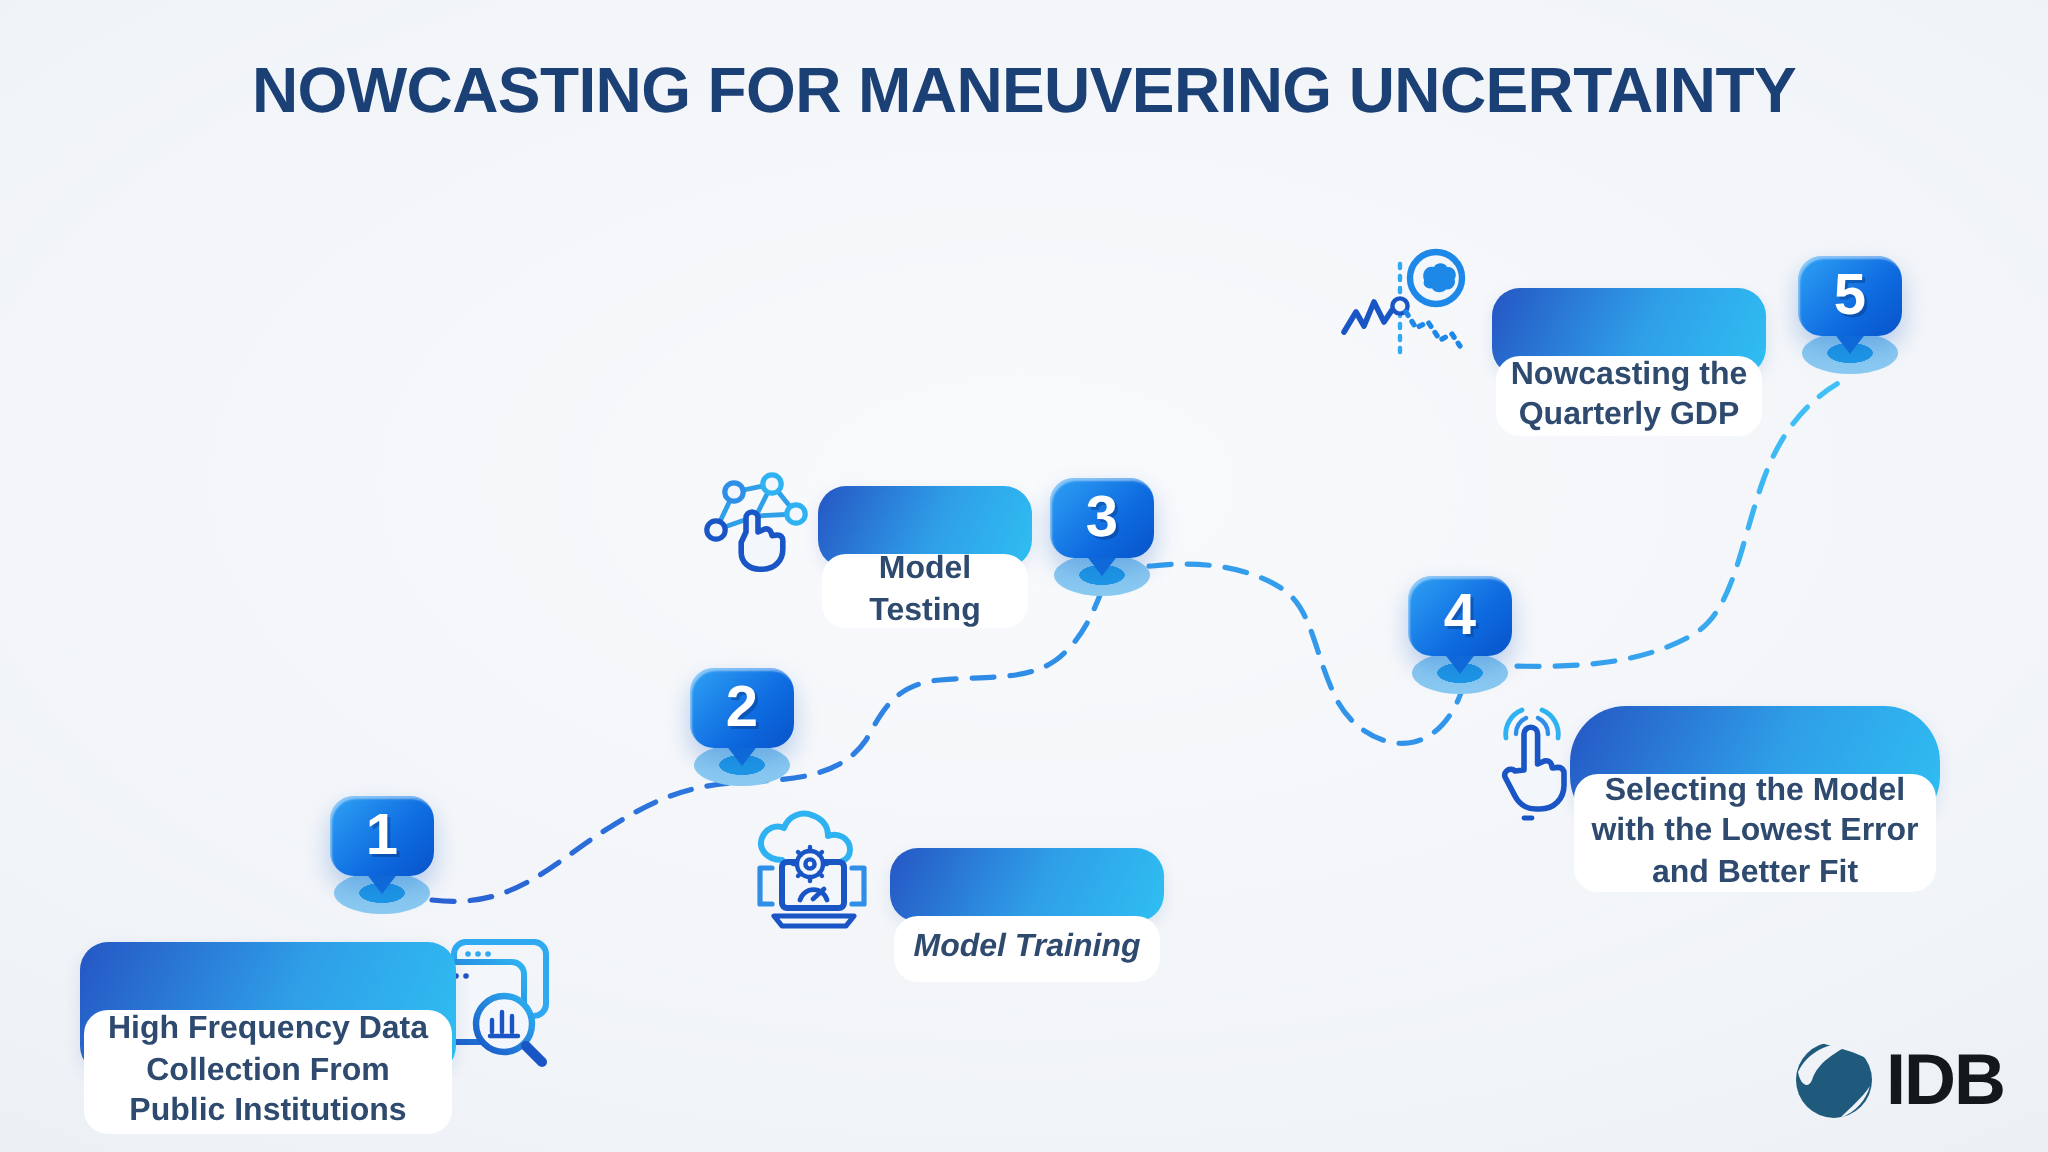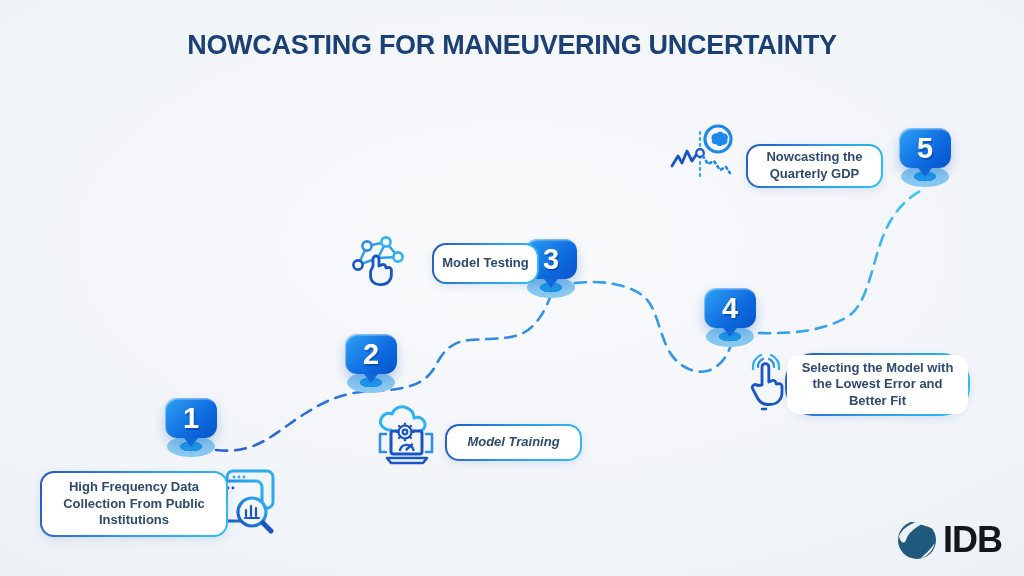--- a/index.html
+++ b/index.html
@@ -4,42 +4,42 @@
 <style>
   html,body{margin:0;padding:0;background:#d8dde4;}
   .canvas{
     position:relative;width:1024px;height:576px;overflow:hidden;
     font-family:"Liberation Sans", sans-serif;
     background:
       radial-gradient(130% 120% at 50% 42%, #f9fafc 0%, #f1f4f8 45%, #e7ebf1 80%, #e2e6ee 100%);
   }
   
   .title{position:absolute;top:30px;left:0;width:1024px;text-align:center;
-    color:#1b4075;font-weight:800;font-size:27px;line-height:31px;letter-spacing:-0.3px;}
+    color:#1b4075;font-weight:800;font-size:32px;line-height:31px;letter-spacing:-0.3px;}
   
   .path-svg{position:absolute;left:0;top:0;z-index:1;}
   
   .badge{position:absolute;width:64px;display:flex;flex-direction:column;align-items:center;z-index:3;}
   .badge-sq{width:52px;height:40px;border-radius:12px;position:relative;z-index:3;
     background:linear-gradient(135deg,#2fa2f5 0%,#0e6be0 60%,#0853c9 100%);
     display:flex;align-items:center;justify-content:center;
     box-shadow:inset 1px 1.5px 1px rgba(255,255,255,.45), 0 6px 12px rgba(23,94,196,.28);}
   .badge-num{color:#ffffff;font-size:29px;font-weight:800;line-height:1;
     text-shadow:1.5px 1.5px 0 rgba(7,55,130,.45);}
   .badge-tip{width:20px;height:13px;background:#0f6cdd;margin-top:-4px;position:relative;z-index:2;
     clip-path:polygon(0 0,100% 0,50% 100%);}
   .badge-shadow{width:48px;height:21px;border-radius:50%;margin-top:-11px;position:relative;z-index:1;
     background:radial-gradient(closest-side,#1e97e6 0 47%,#8ac9f1 48% 100%);}
   
   .lbl{position:absolute;z-index:4;border-radius:14px;padding:2px;
     background:linear-gradient(115deg,#2556c4 0%,#2f9fe8 55%,#2fbff2 100%);
     box-shadow:0 3px 8px rgba(40,90,180,.12);}
   .lbl-in{background:#ffffff;border-radius:12px;width:100%;height:100%;box-sizing:border-box;
     display:flex;align-items:center;justify-content:center;text-align:center;
-    font-weight:bold;color:#2e4a6e;font-size:13px;line-height:1.28;padding:4px 6px;}
+    font-weight:bold;color:#2e4a6e;font-size:16px;line-height:1.28;padding:4px 6px;margin-top:32px;}
   
   .icon{position:absolute;z-index:2;}
   
   .logo{position:absolute;right:22px;bottom:14px;display:flex;align-items:center;gap:4px;z-index:4;}
   .logo-text{font-size:36px;font-weight:800;color:#14181c;letter-spacing:-1px;}
 </style>
 </head>
 <body>
 
 <div class="canvas">
@@ -151,21 +151,21 @@
     </g>
   </svg>
 
   <div class="badge" style="left:519px;top:239px;">
     <div class="badge-sq">
       <span class="badge-num">3</span>
     </div>
     <div class="badge-tip"></div>
     <div class="badge-shadow"></div>
   </div>
-  <div class="lbl" style="left:432px;top:243px;width:103px;height:37px;">
+  <div class="lbl" style="left:409px;top:243px;width:103px;height:37px;">
     <div class="lbl-in">Model Testing</div>
   </div>
   <svg class="icon" style="left:346px;top:233px;" width="62" height="60" viewBox="0 0 62 60">
     <g fill="none" stroke-linecap="round" stroke-linejoin="round">
       <g stroke="#2f9fe8" stroke-width="2.4">
         <line x1="12" y1="32" x2="21" y2="13"></line>
           <line x1="21" y1="13" x2="40" y2="9"></line>
         <line x1="40" y1="9" x2="52" y2="24"></line>
           <line x1="12" y1="32" x2="32" y2="25"></line>
         <line x1="40" y1="9" x2="32" y2="25"></line>

